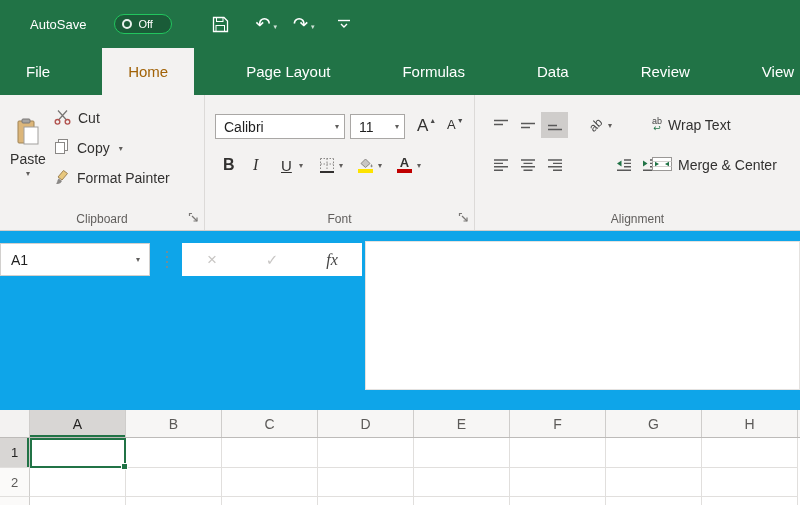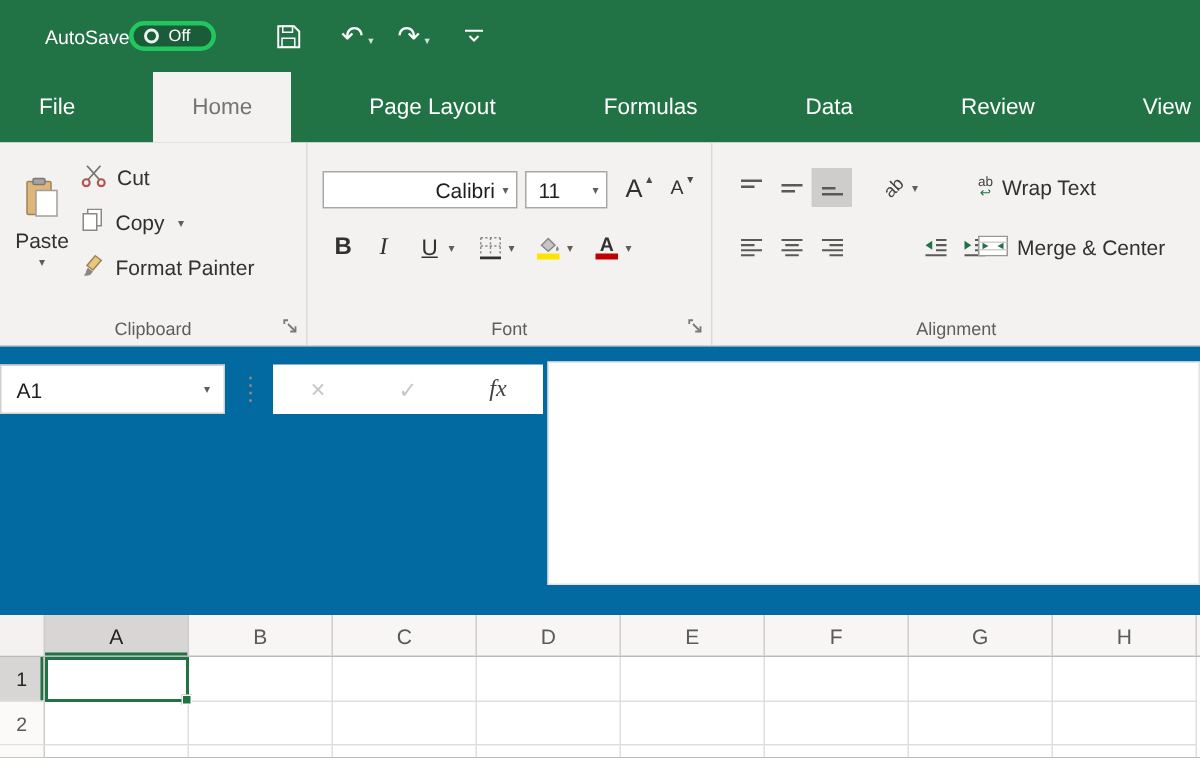--- a/index.html
+++ b/index.html
@@ -4,37 +4,37 @@
 <style>
   *{box-sizing:border-box;margin:0;padding:0;}
   html,body{background:#777;}
   .app{position:relative;width:800px;height:505px;background:#fff;overflow:hidden;
        font-family:"Liberation Sans","DejaVu Sans",sans-serif;-webkit-font-smoothing:antialiased;}
 
   
   .titlebar{position:absolute;top:0;left:0;width:100%;height:48px;background:#217346;
             display:flex;align-items:center;color:#fff;}
   .autosave-label{margin-left:30px;font-size:13px;}
-  .autosave-toggle{margin-left:0;display:flex;align-items:center;gap:6px;width:58px;height:20px;
-                   border-radius:10px;background:#1a5c38;border:3px solid #22c55e;padding:0 7px;cursor:pointer;}
+  .autosave-toggle{margin-left:28px;display:flex;align-items:center;gap:6px;width:58px;height:20px;
+                   border-radius:10px;background:#1a5c38;border:1px solid #22c55e;padding:0 7px;cursor:pointer;}
   .knob{width:10px;height:10px;border-radius:50%;border:2px solid #e9f2ed;}
   .autosave-toggle .state{font-size:11px;color:#fff;}
   .tb-btn{display:inline-flex;align-items:center;justify-content:center;cursor:pointer;line-height:0;}
   .save{margin-left:40px;}
   .undo-group,.redo-group{display:inline-flex;align-items:flex-end;cursor:pointer;}
   .undo-group{margin-left:26px;}
   .redo-group{margin-left:16px;}
   .arrow{font-size:18px;line-height:1;color:#fff;}
   .mini{font-size:7px;color:#cfe3d8;margin-left:3px;margin-bottom:2px;}
   .qat{margin-left:22px;}
 
   
   .tabs{position:absolute;top:48px;left:0;width:100%;height:47px;background:#217346;display:flex;padding-left:6px;gap:32px;}
   .tab{display:flex;align-items:center;padding:0 20px;font-size:15px;color:#fff;cursor:pointer;white-space:nowrap;}
-  .tab.active{background:#f3f2f1;color:#737373;padding:0 26px;}
+  .tab.active{background:#f3f2f1;color:#a16207;padding:0 26px;}
 
   
   .ribbon{position:absolute;top:95px;left:0;width:100%;height:136px;background:#f3f2f1;border-bottom:1px solid #d0cecc;}
   .group{position:absolute;top:0;height:135px;}
   .group.clipboard{left:0;width:205px;border-right:1px solid #dcdad8;}
   .group.fontg{left:205px;width:270px;border-right:1px solid #dcdad8;}
   .group.aligng{left:475px;width:325px;}
   .group-label{position:absolute;bottom:4px;left:0;width:100%;text-align:center;font-size:12px;color:#605e5c;}
   .launcher{position:absolute;right:5px;bottom:7px;cursor:pointer;line-height:0;}
 
@@ -46,21 +46,21 @@
   .mini-btn{position:absolute;left:54px;height:24px;display:flex;align-items:center;gap:7px;font-size:14px;
             color:#323130;cursor:pointer;white-space:nowrap;}
   .mini-btn .mcaret{font-size:8px;color:#605e5c;margin-left:2px;}
   .cut{top:11px;} .copy{top:41px;justify-content:center;} .fpainter{top:71px;}
 
   
   .combo{position:absolute;height:25px;background:#fff;border:1px solid #a9a7a5;display:flex;align-items:center;
          font-size:14px;color:#1f1f1f;cursor:pointer;}
   .combo .cval{flex:1;padding-left:8px;}
   .combo .ccaret{font-size:8px;color:#605e5c;padding:0 5px;}
-  .font-combo{left:10px;top:19px;width:130px;text-align:right;}
+  .font-combo{left:10px;top:19px;width:130px;}
   .size-combo{left:145px;top:19px;width:55px;}
   .fontsize-btn{position:absolute;top:19px;height:25px;display:flex;align-items:flex-start;cursor:pointer;}
   .grow-font{left:212px;} .shrink-font{left:242px;}
   .af{font-size:17px;color:#323130;line-height:24px;}
   .shrink-font .af{font-size:13px;line-height:22px;}
   .tri{font-size:7px;color:#4a4a4a;margin-top:3px;margin-left:1px;}
   .fmt-btn{position:absolute;top:57px;height:26px;display:flex;align-items:center;cursor:pointer;color:#323130;}
   .bold-btn{left:18px;font-weight:bold;font-size:16px;}
   .italic-btn{left:48px;font-style:italic;font-size:16px;font-family:"Liberation Serif","DejaVu Serif",serif;}
   .underline-btn{left:76px;text-decoration:underline;font-size:15px;}
@@ -84,21 +84,21 @@
   .orient .ab{display:inline-block;transform:rotate(-45deg);font-size:12px;color:#444;}
   .o-caret{position:absolute;left:133px;top:17px;height:26px;display:flex;align-items:center;font-size:8px;color:#605e5c;cursor:pointer;}
   .text-btn{position:absolute;display:flex;align-items:center;gap:6px;height:26px;font-size:14px;color:#323130;
             cursor:pointer;white-space:nowrap;}
   .wrap-btn{left:177px;top:17px;}
   .merge-btn{left:177px;top:57px;}
   .wrap-icon{display:flex;flex-direction:column;align-items:center;line-height:1;font-size:9px;color:#444;}
   .wrap-icon .wa{color:#217346;font-size:9px;margin-top:-2px;}
 
   
-  .mid-strip{position:absolute;top:231px;left:0;width:100%;height:179px;background:#0369a1;}
+  .mid-strip{position:absolute;top:231px;left:0;width:100%;height:179px;background:#0ea5e9;}
   .name-box{position:absolute;left:0;top:12px;width:150px;height:33px;background:#fff;border:1px solid #d2d0ce;
             display:flex;align-items:center;cursor:pointer;}
   .nb-value{flex:1;padding-left:10px;font-size:14px;color:#1f1f1f;}
   .nb-caret{width:22px;text-align:center;font-size:8px;color:#605e5c;}
   .dots{position:absolute;left:166px;top:20px;display:flex;flex-direction:column;gap:3px;}
   .dots i{width:2px;height:2px;border-radius:50%;background:#8a8886;}
   .fbar-btns{position:absolute;left:182px;top:12px;width:180px;height:33px;background:#fff;display:flex;align-items:center;}
   .fb{flex:1;text-align:center;cursor:pointer;}
   .fb.cancel{font-size:17px;color:#c8c6c4;}
   .fb.enter{font-size:15px;color:#c8c6c4;}

